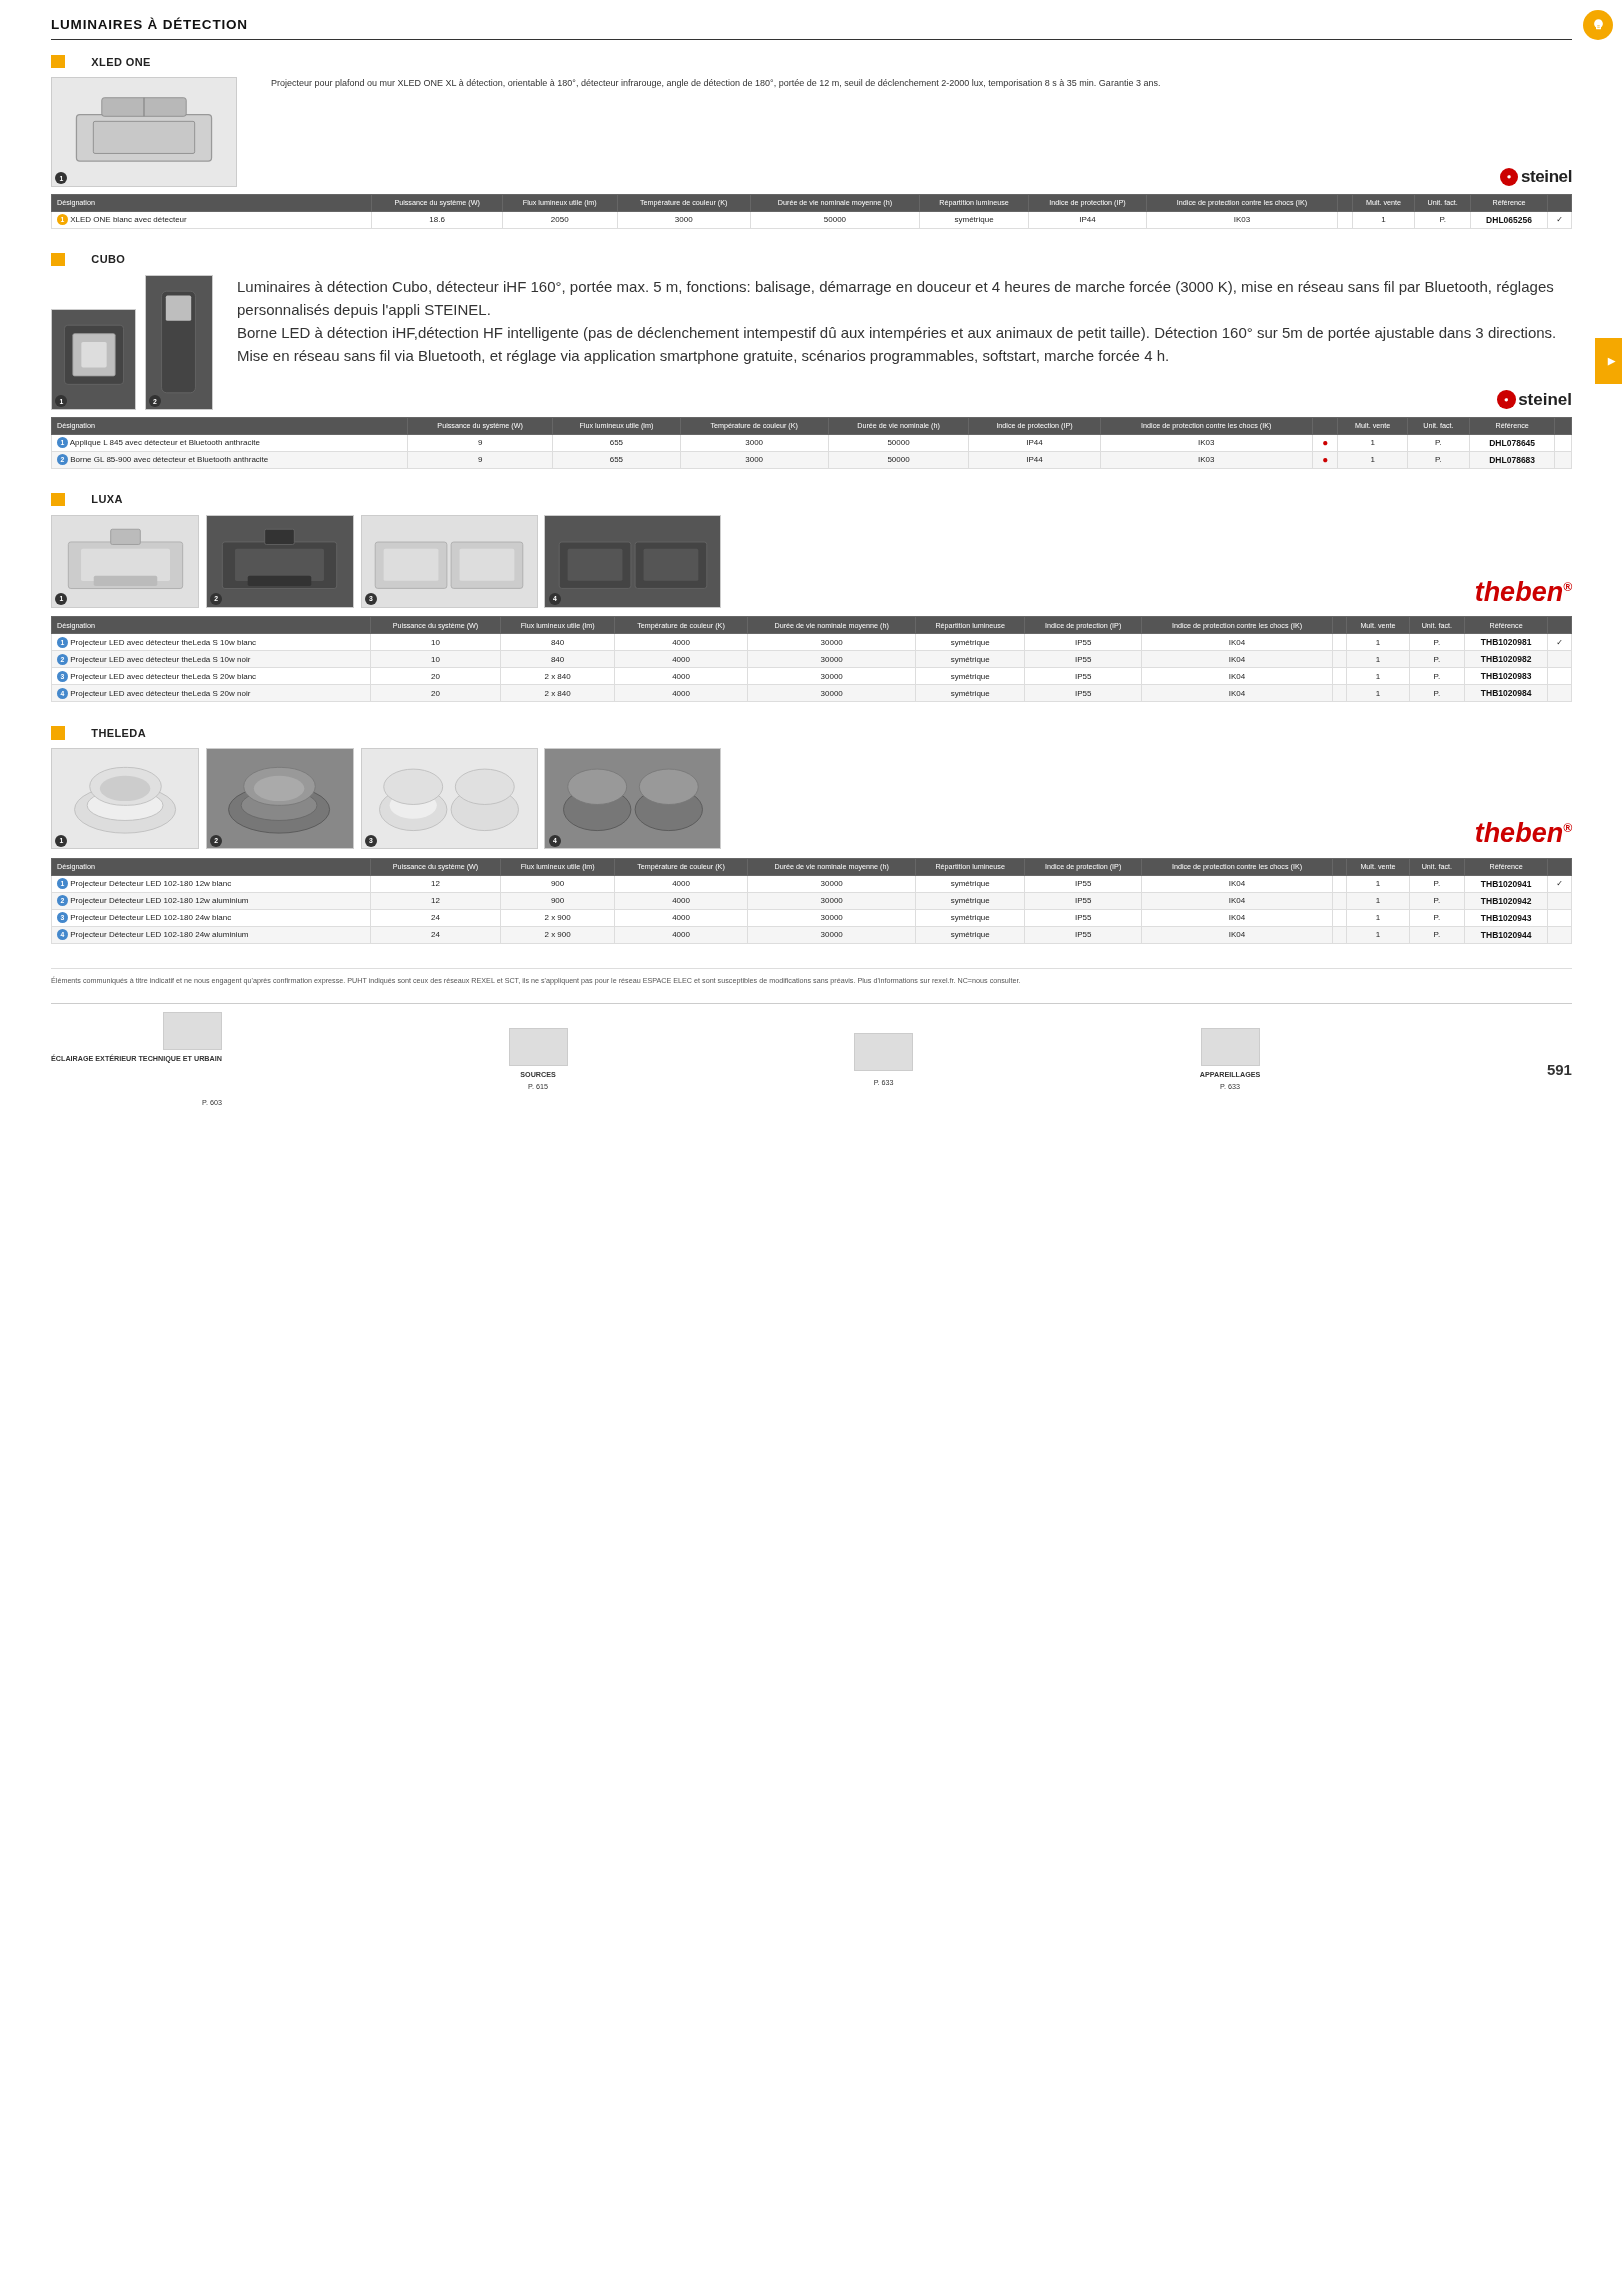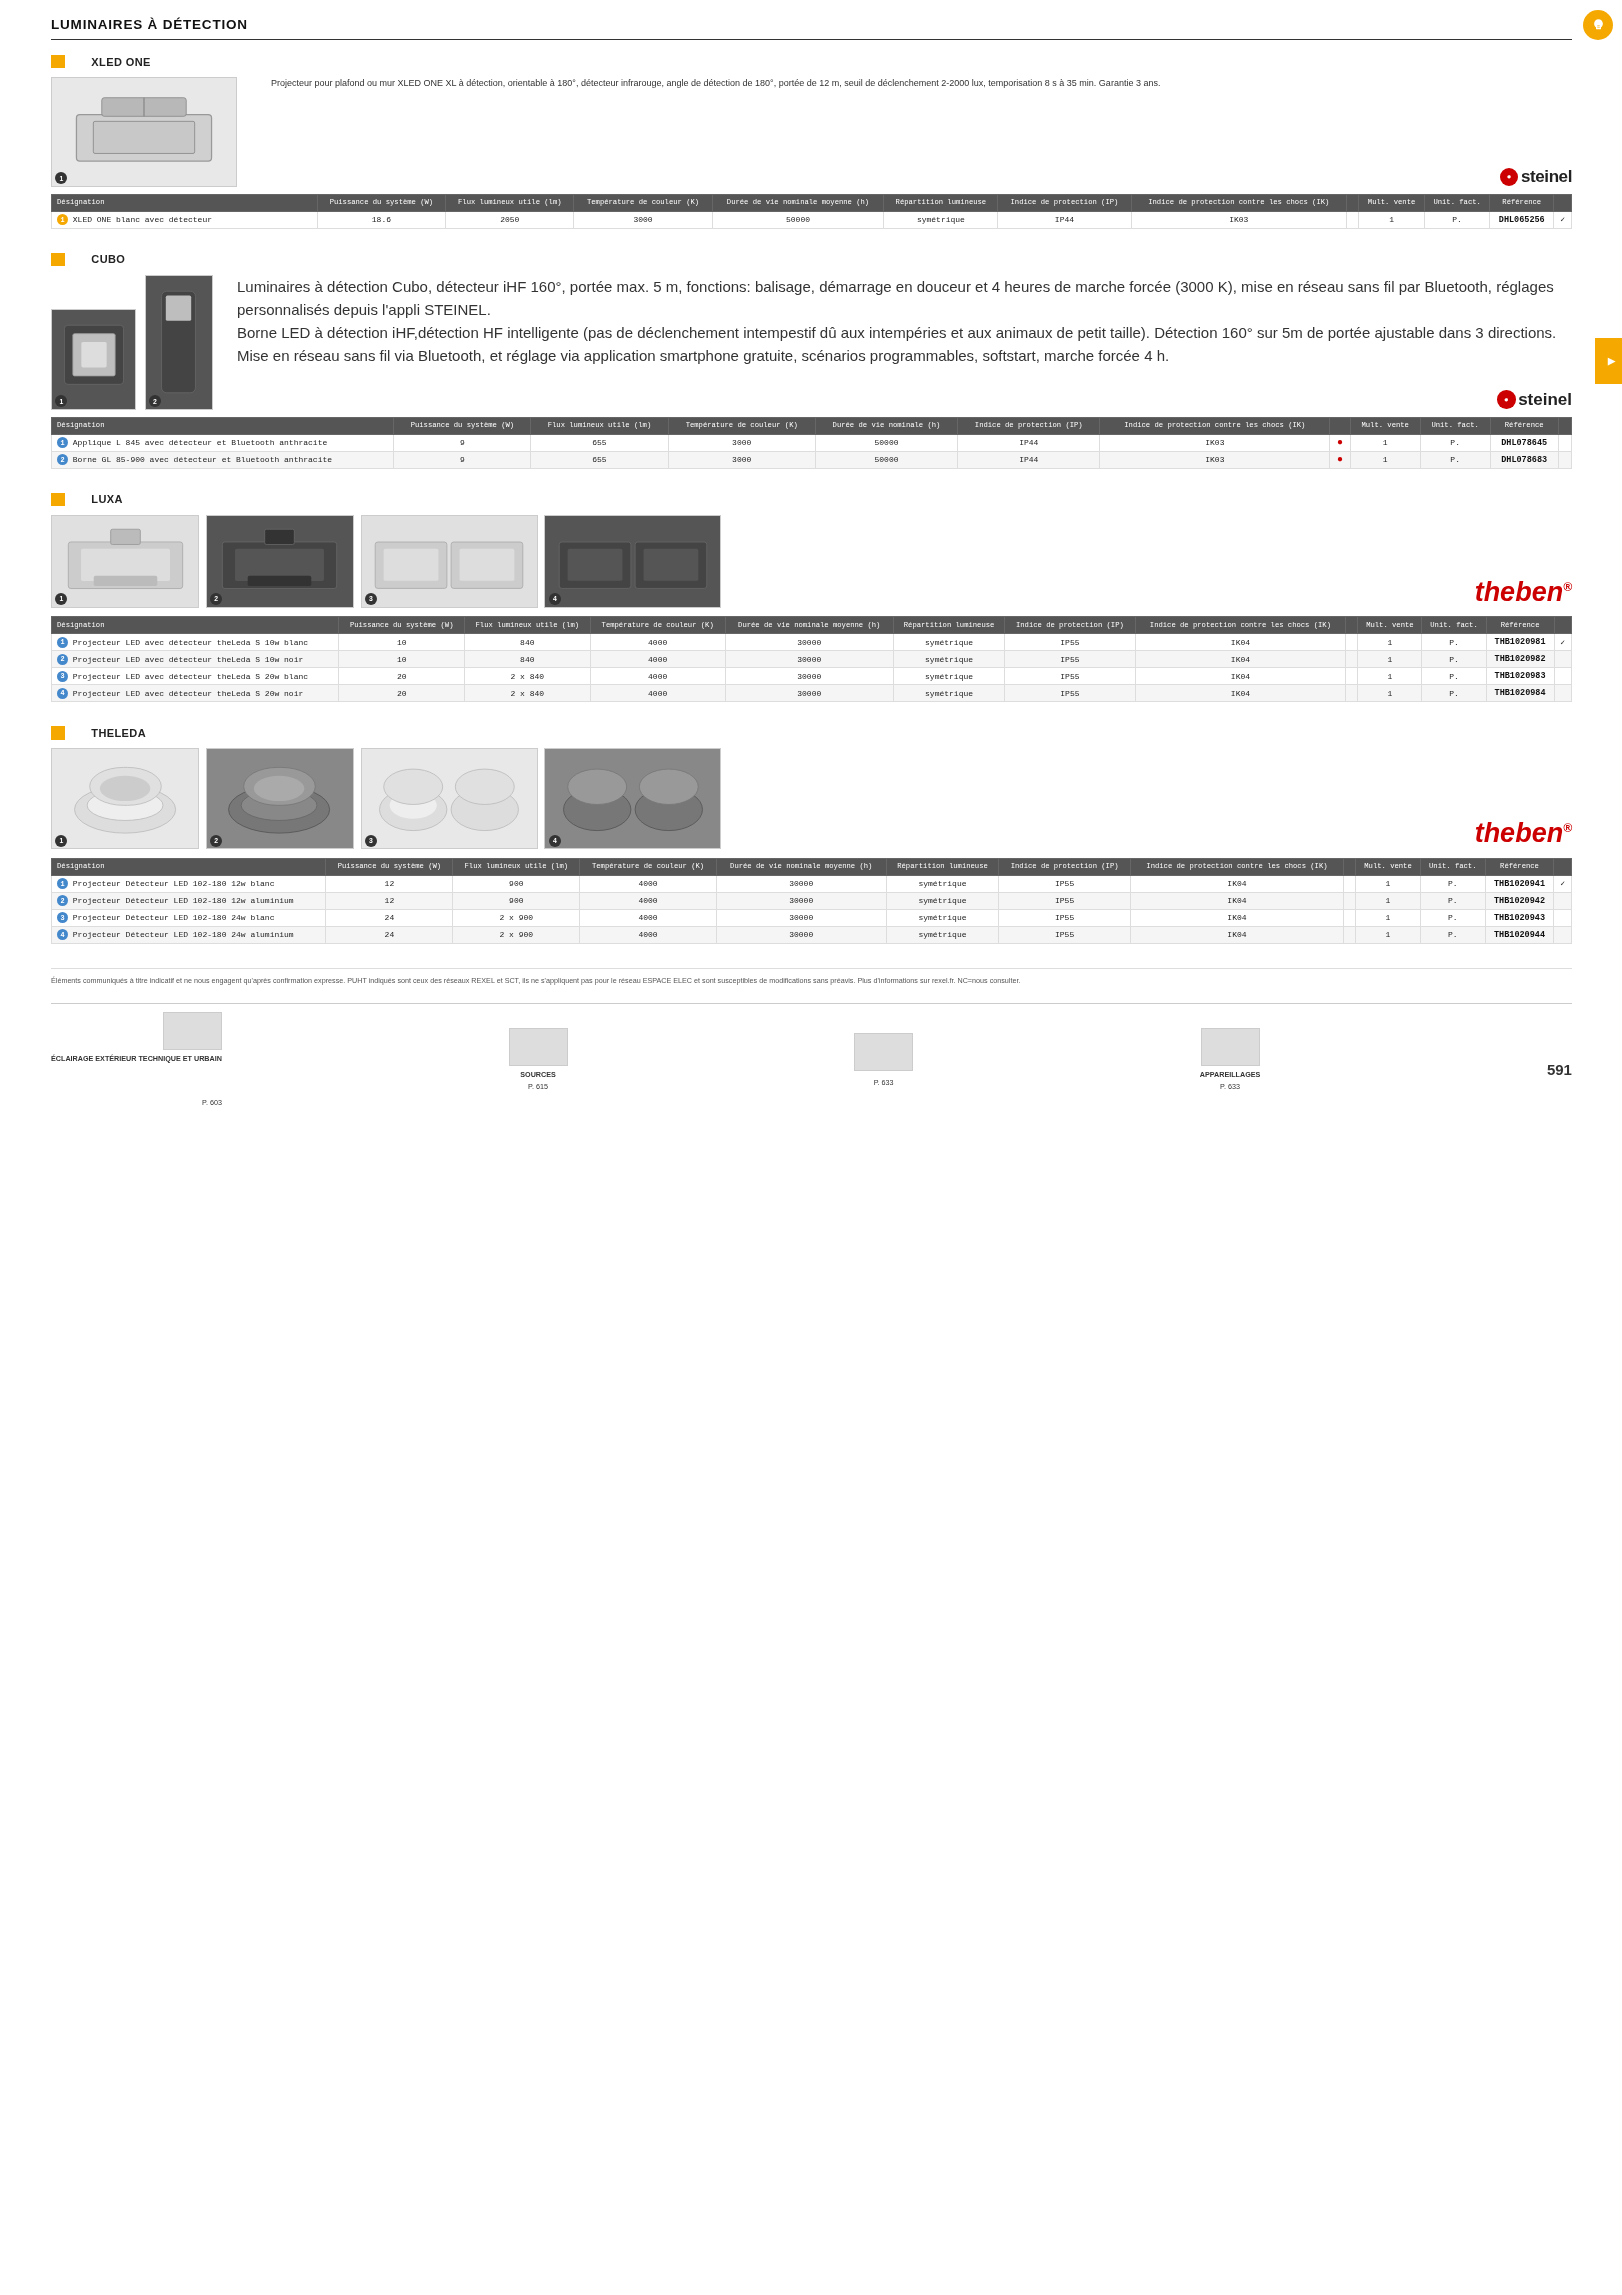--- a/index.html
+++ b/index.html
@@ -15,21 +15,21 @@
     .section { margin-bottom: 24px; }
     .section-title { display: flex; align-items: center; gap: 6.8px; margin-bottom: 8.5px; }
     .section-title-box { background: #f5a800; width: 13.5px; height: 13.5px; display: inline-block; }
     .section-title-text { font-weight: bold; font-size: 11px; letter-spacing: 0.4px; margin-left: 20px; }
     .product-img { background: #ddd; border: 0.8px solid #ccc; display: flex; align-items: center; justify-content: center; font-size: 7.6px; color: #666; position: relative; }
     .img-number { position: absolute; bottom: 1.7px; left: 3.4px; background: #333; color: #fff; border-radius: 50%; width: 12px; height: 12px; font-size: 6.8px; display: flex; align-items: center; justify-content: center; font-weight: bold; }
 
     .section-desc { flex: 1; font-size: 9px; line-height: 1.5; color: #333; }
 
     
-    .product-table { width: 100%; border-collapse: collapse; font-size: 8px; margin-top: 5px; font-family: Liberation Mono, monospace; }
+    .product-table { width: 100%; border-collapse: collapse; font-size: 8px; margin-top: 5px; }
     .product-table th { background: #555; color: #fff; padding: 3.4px 5px; text-align: center; font-size: 7.2px; font-weight: normal; border: 0.8px solid #666; vertical-align: middle; line-height: 1.3; }
     .product-table th.left { text-align: left; }
     .product-table td { padding: 2.5px 5px; border: 0.8px solid #ddd; text-align: center; vertical-align: middle; }
     .product-table td.left { text-align: left; }
     .product-table tr:nth-child(even) { background: #f5f5f5; }
     .product-table tr:nth-child(odd) { background: #fff; }
 
     .row-num { background: #f5a800; color: #fff; border-radius: 50%; width: 11px; height: 11px; display: inline-flex; align-items: center; justify-content: center; font-size: 6.8px; font-weight: bold; }
     .row-num-blue { background: #4488cc; }
     .ref-bold { font-weight: bold; font-size: 8.5px; color: #111; }

